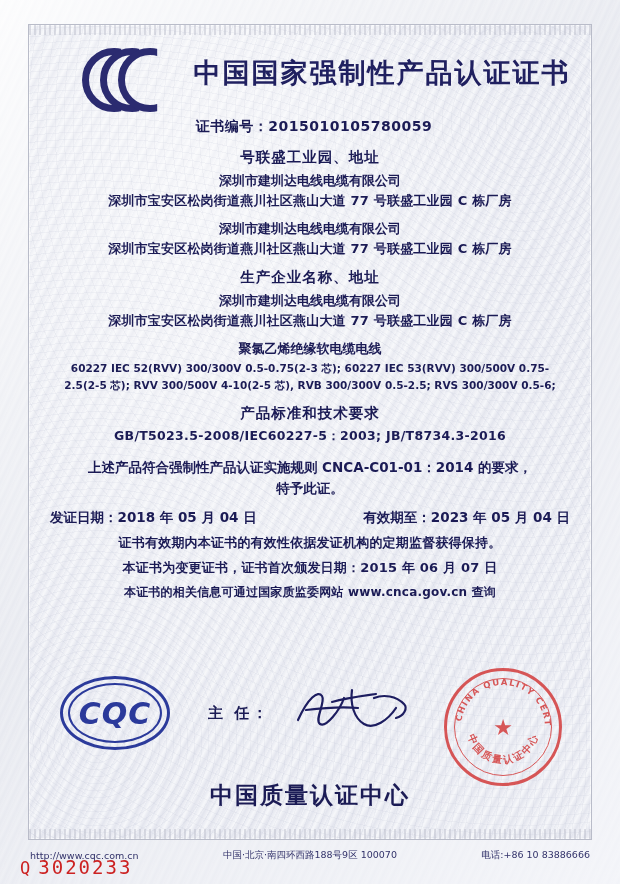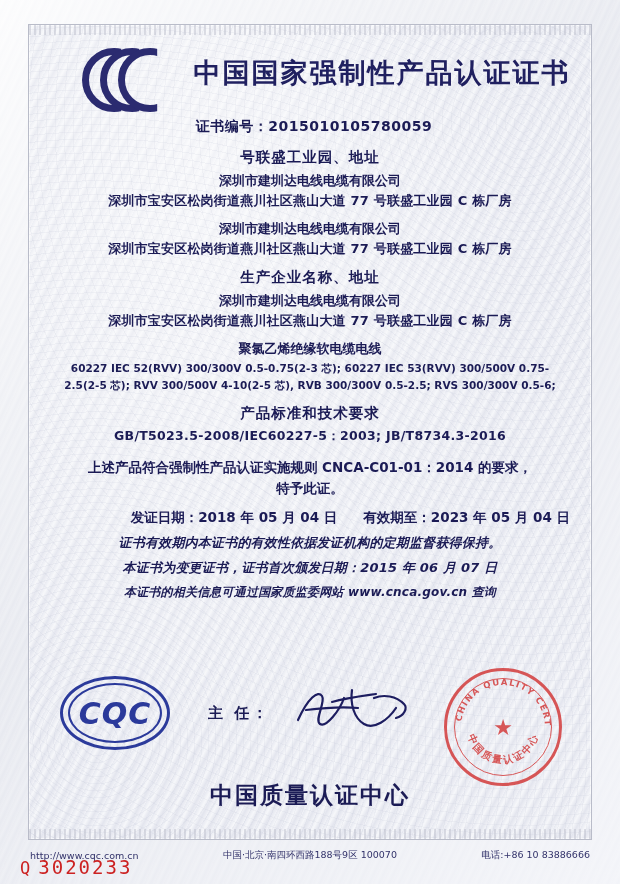--- a/index.html
+++ b/index.html
@@ -142,35 +142,34 @@
     font-weight: bold;
     color: #1b1b55;
     line-height: 21px;
     text-align: center;
     margin-top: 12px;
   }
   .statement .indent { display: block; }
 
   .dates {
     display: flex;
-    justify-content: flex-end;
+    justify-content: space-between;
     gap: 26px;
     font-size: 13.5px;
     font-weight: bold;
     color: #1b1b55;
     margin-top: 10px;
   }
   .note-line {
     font-size: 13px;
     font-weight: bold;
     color: #1b1b55;
     text-align: center;
     margin-top: 7px;
     letter-spacing: 0.2px;
-    font-style: italic;
   }
   .note-line.smallish { font-size: 12px; }
 
   
   .sign-row {
     position: absolute;
     top: 668px;
     left: 0; right: 0;
     height: 110px;
   }

